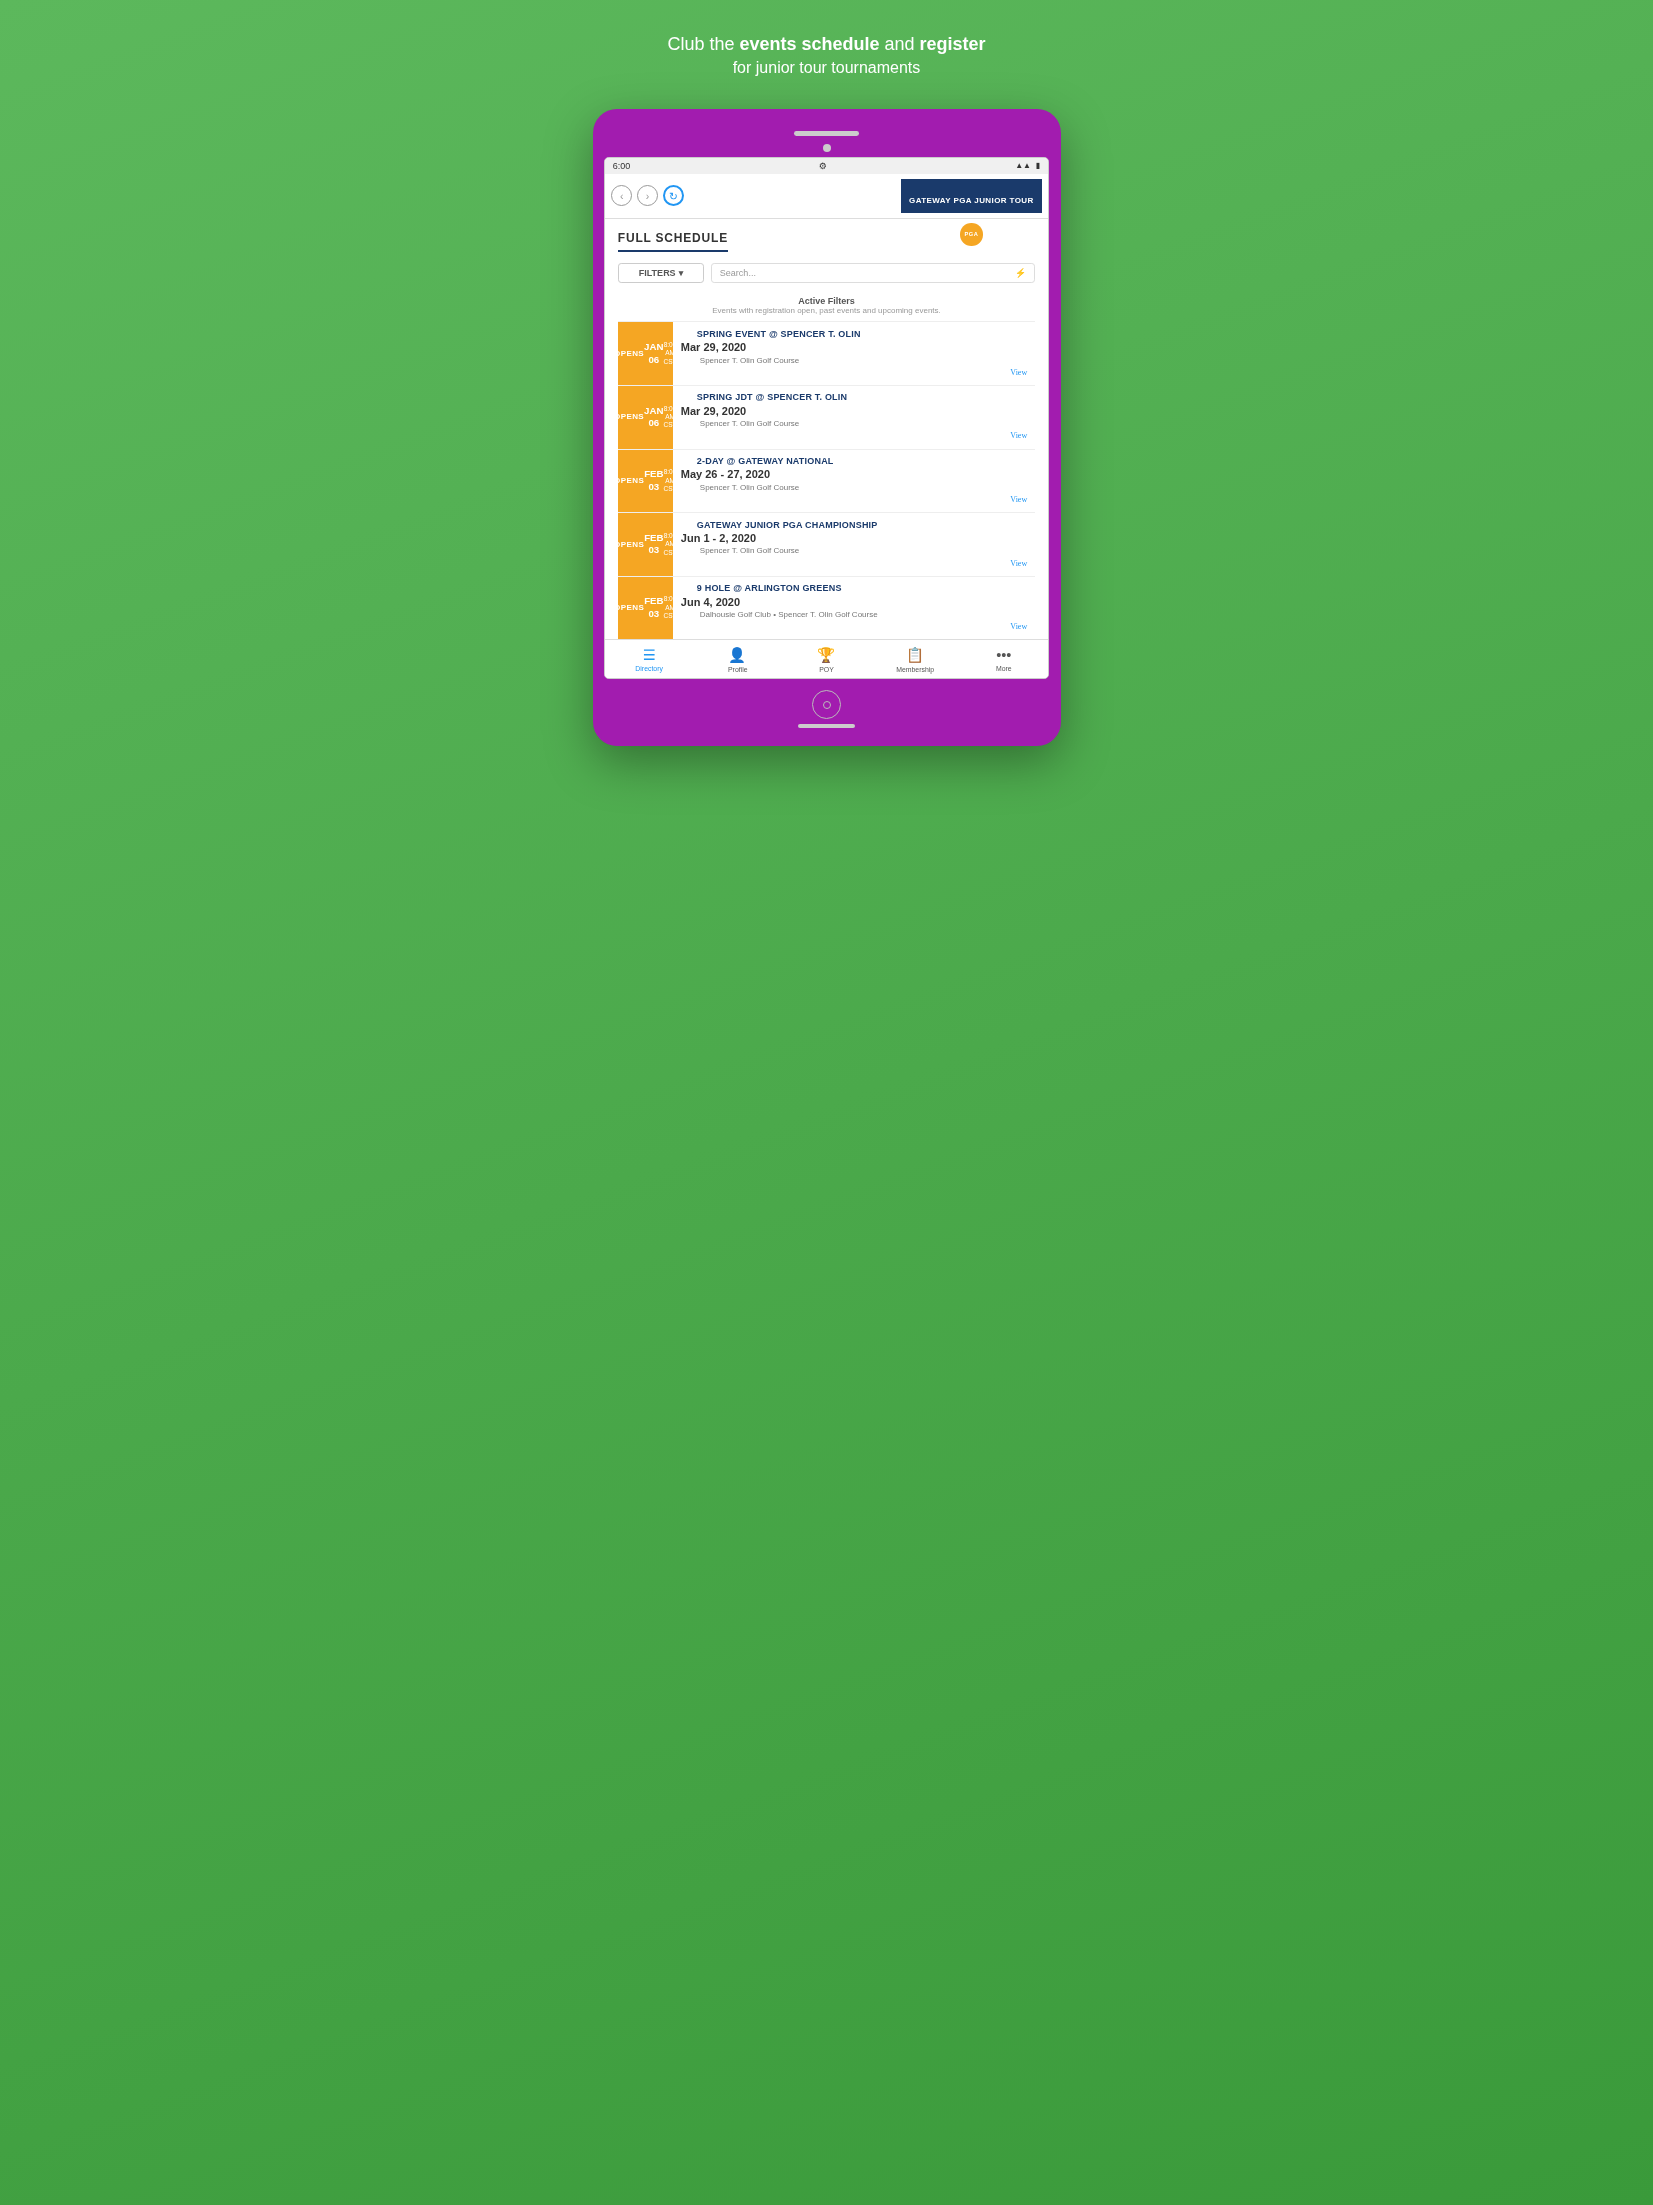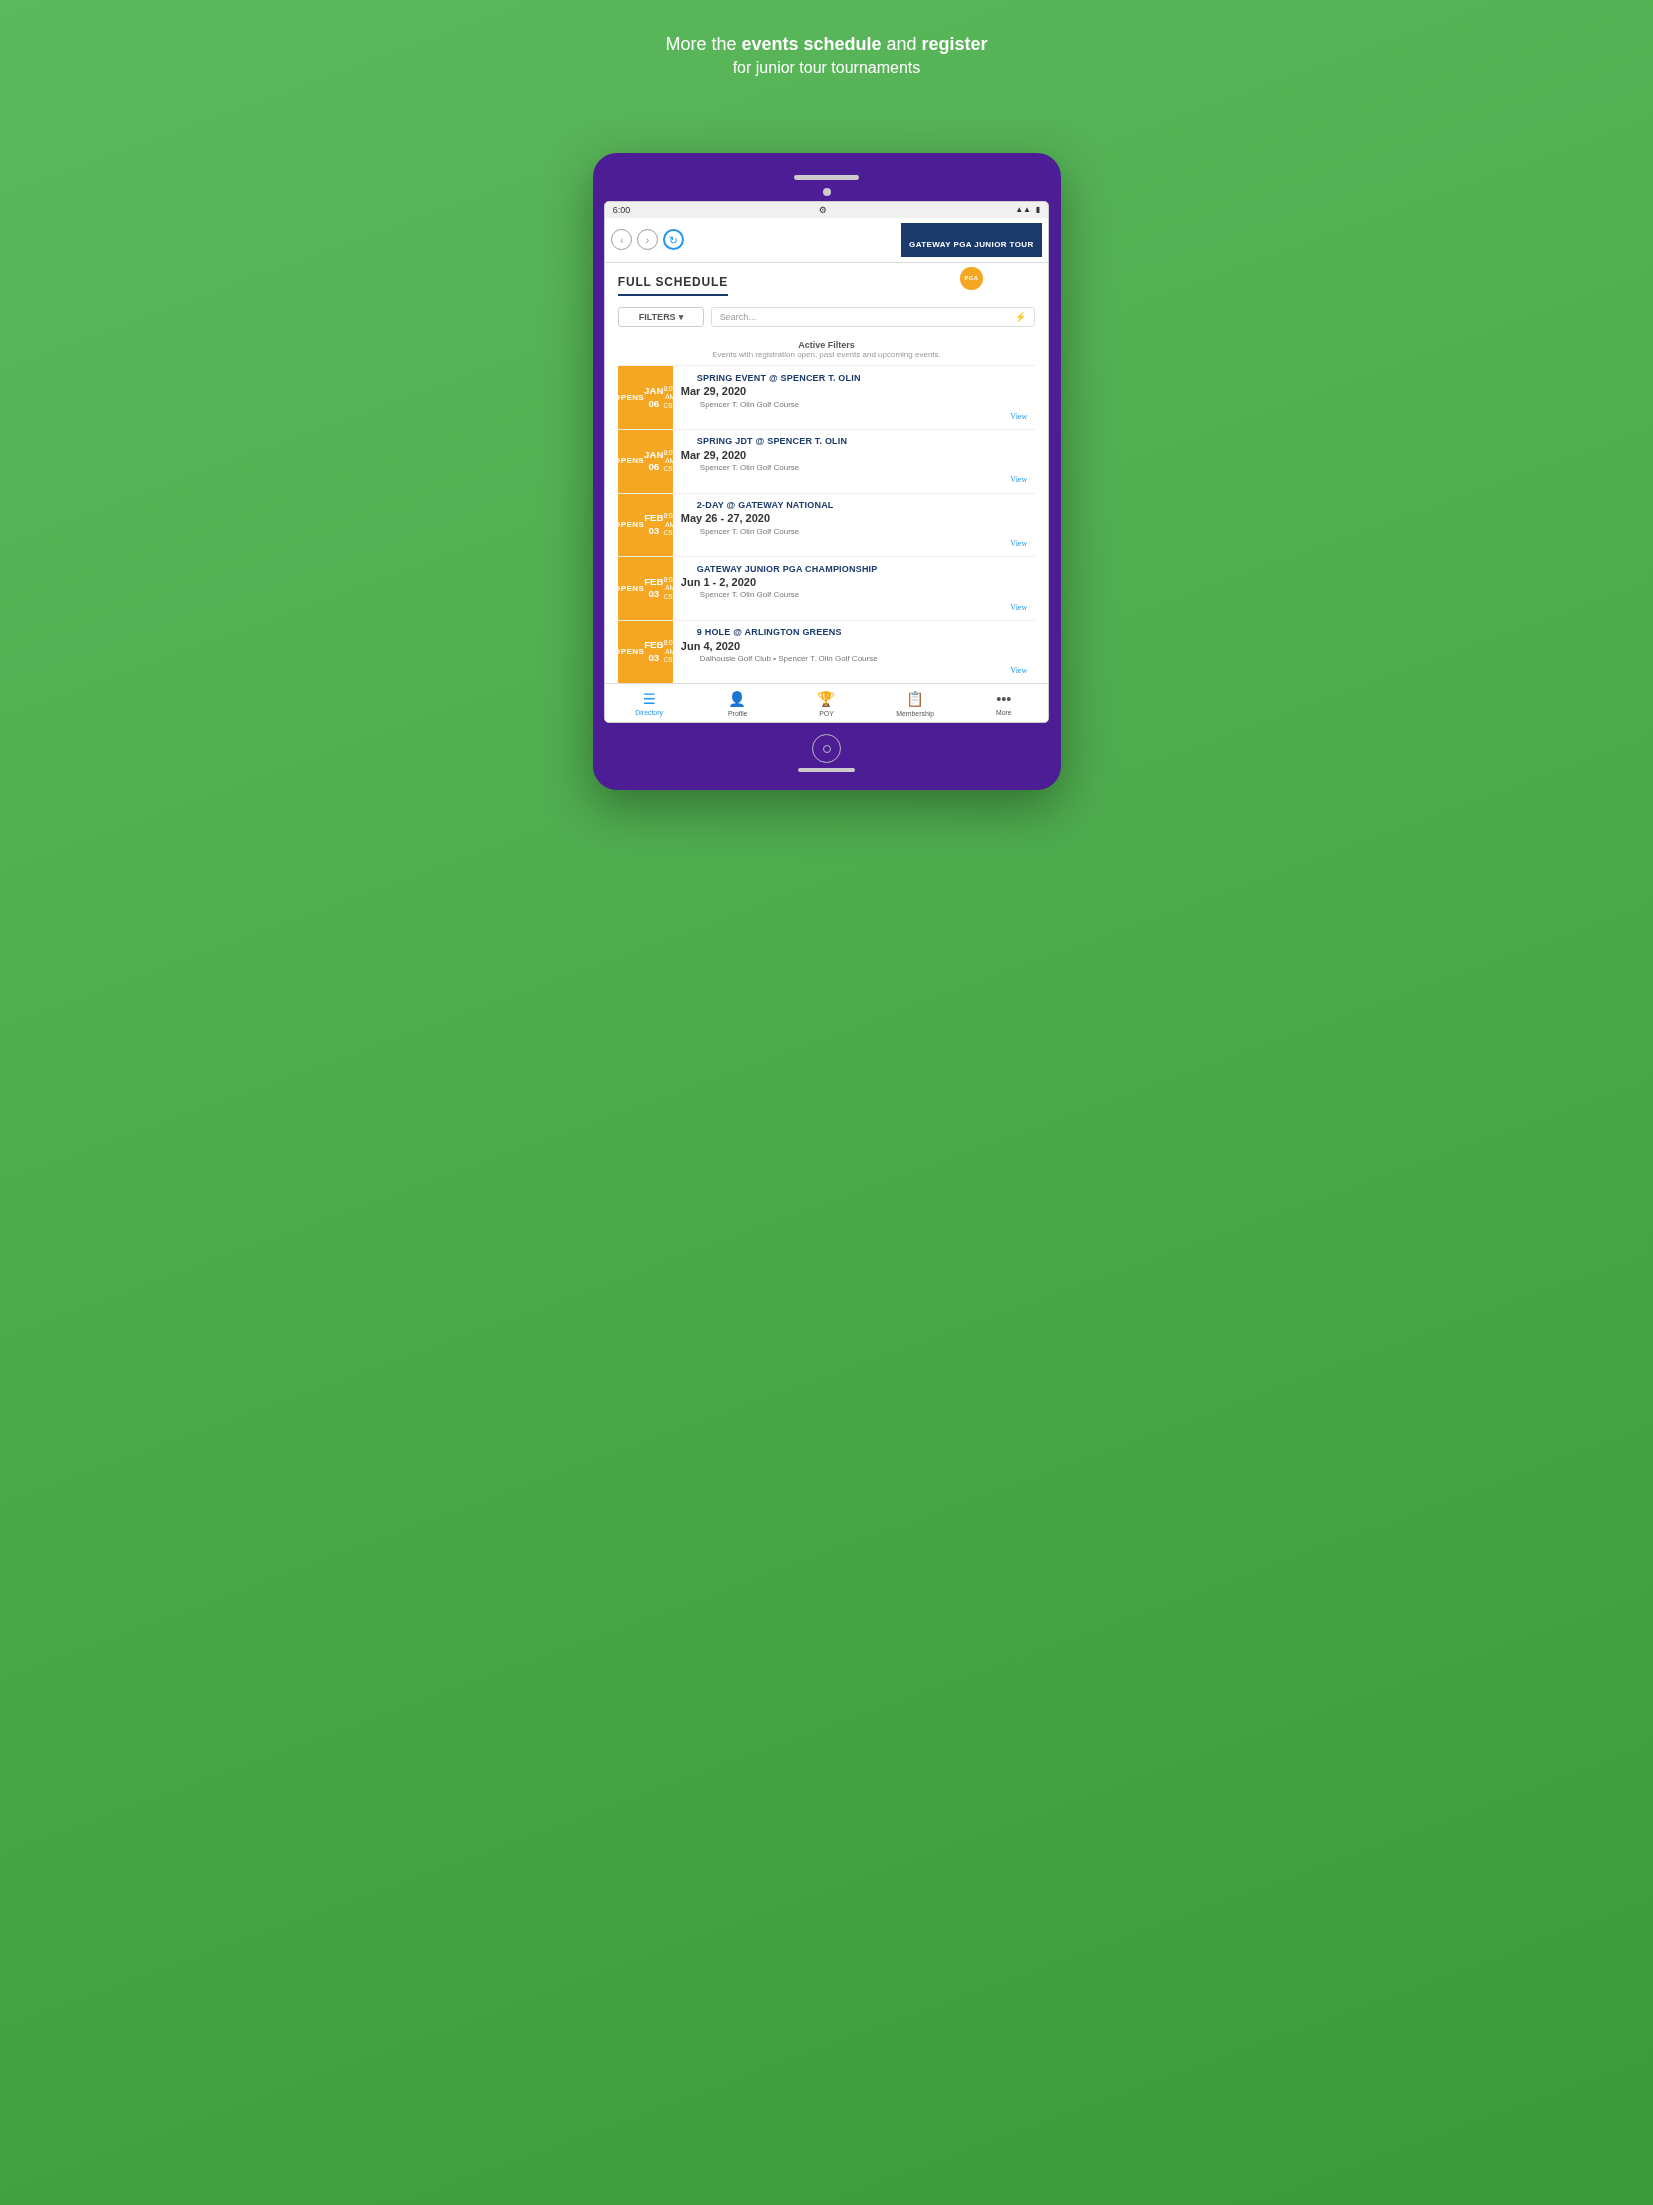--- a/index.html
+++ b/index.html
@@ -31,27 +31,26 @@
       font-weight: 800;
     }
 
     .hero-text .line2 {
       font-size: 16px;
       font-weight: 300;
     }
 
     
     .tablet-frame {
-      background: #4c1d95;
+      background: #a21caf;
       border-radius: 24px;
       width: 468px;
       padding: 22.6px 11.3px 18px;
       box-shadow: 0 16px 48px rgba(0,0,0,0.35);
       position: relative;
-      margin-top: 44px;
     }
 
     .tablet-top-bar {
       display: flex;
       justify-content: center;
       margin-bottom: 8px;
     }
 
     .tablet-speaker {
       width: 65px;
@@ -379,21 +378,21 @@
       background: #ccc;
       border-radius: 2.4px;
       margin: 4.8px auto 0;
     }
   </style>
 </head>
 <body>
 
 <div class="hero-text">
   <p>
-    <span>More the </span><strong>events schedule</strong><span> and </span><strong>register</strong>
+    <span>Club the </span><strong>events schedule</strong><span> and </span><strong>register</strong>
   </p>
   <p class="line2">for junior tour tournaments</p>
 </div>
 
 <div class="tablet-frame">
 
   <div class="tablet-top-bar">
     <div class="tablet-speaker"></div>
   </div>
   <div class="tablet-camera"></div>

